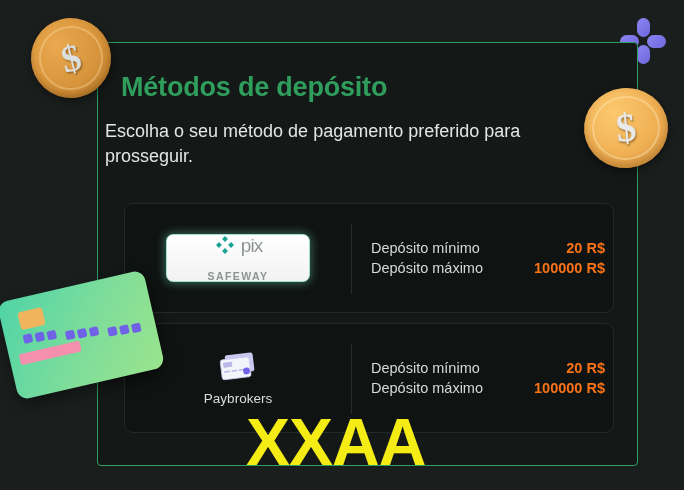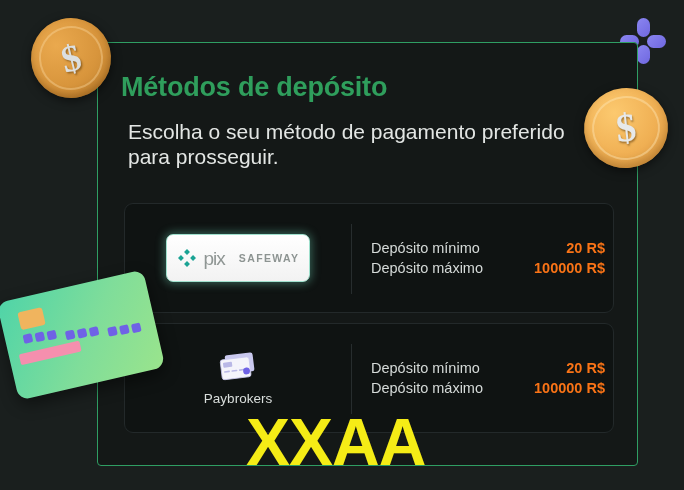--- a/index.html
+++ b/index.html
@@ -25,23 +25,23 @@
     position:absolute;
     left:23px; top:29px;
     font-size:27px;
     font-weight:bold;
     color:#2f9e5c;
     letter-spacing:-0.2px;
   }
 
   #panel-subtitle {
     position:absolute;
-    left:30px; top:76px;
+    left:7px; top:76px;
     width:450px;
-    font-size:21px;
+    font-size:18px;
     line-height:25px;
     color:#e3e6e4;
   }
 
   
   .method-card {
     position:absolute;
     left:26px;
     width:490px;
     background:#0f1312;
@@ -68,21 +68,21 @@
   }
 
   
   #pix-logo-button {
     width:144px; height:48px;
     background:linear-gradient(180deg,#ffffff 0%,#f2f2f2 100%);
     border:1.5px solid #9fe0cd;
     border-radius:7px;
     box-shadow:0 0 9px 2px rgba(120,225,195,.35);
     display:flex;
-    flex-direction:row;
+    flex-direction:column;
     align-items:center;
     justify-content:center;
     gap:14px;
   }
   .pix-row { display:flex; align-items:center; gap:5px; }
   #pix-wordmark {
     font-size:19px;
     color:#8f9694;
     letter-spacing:-1px;
     line-height:1;

